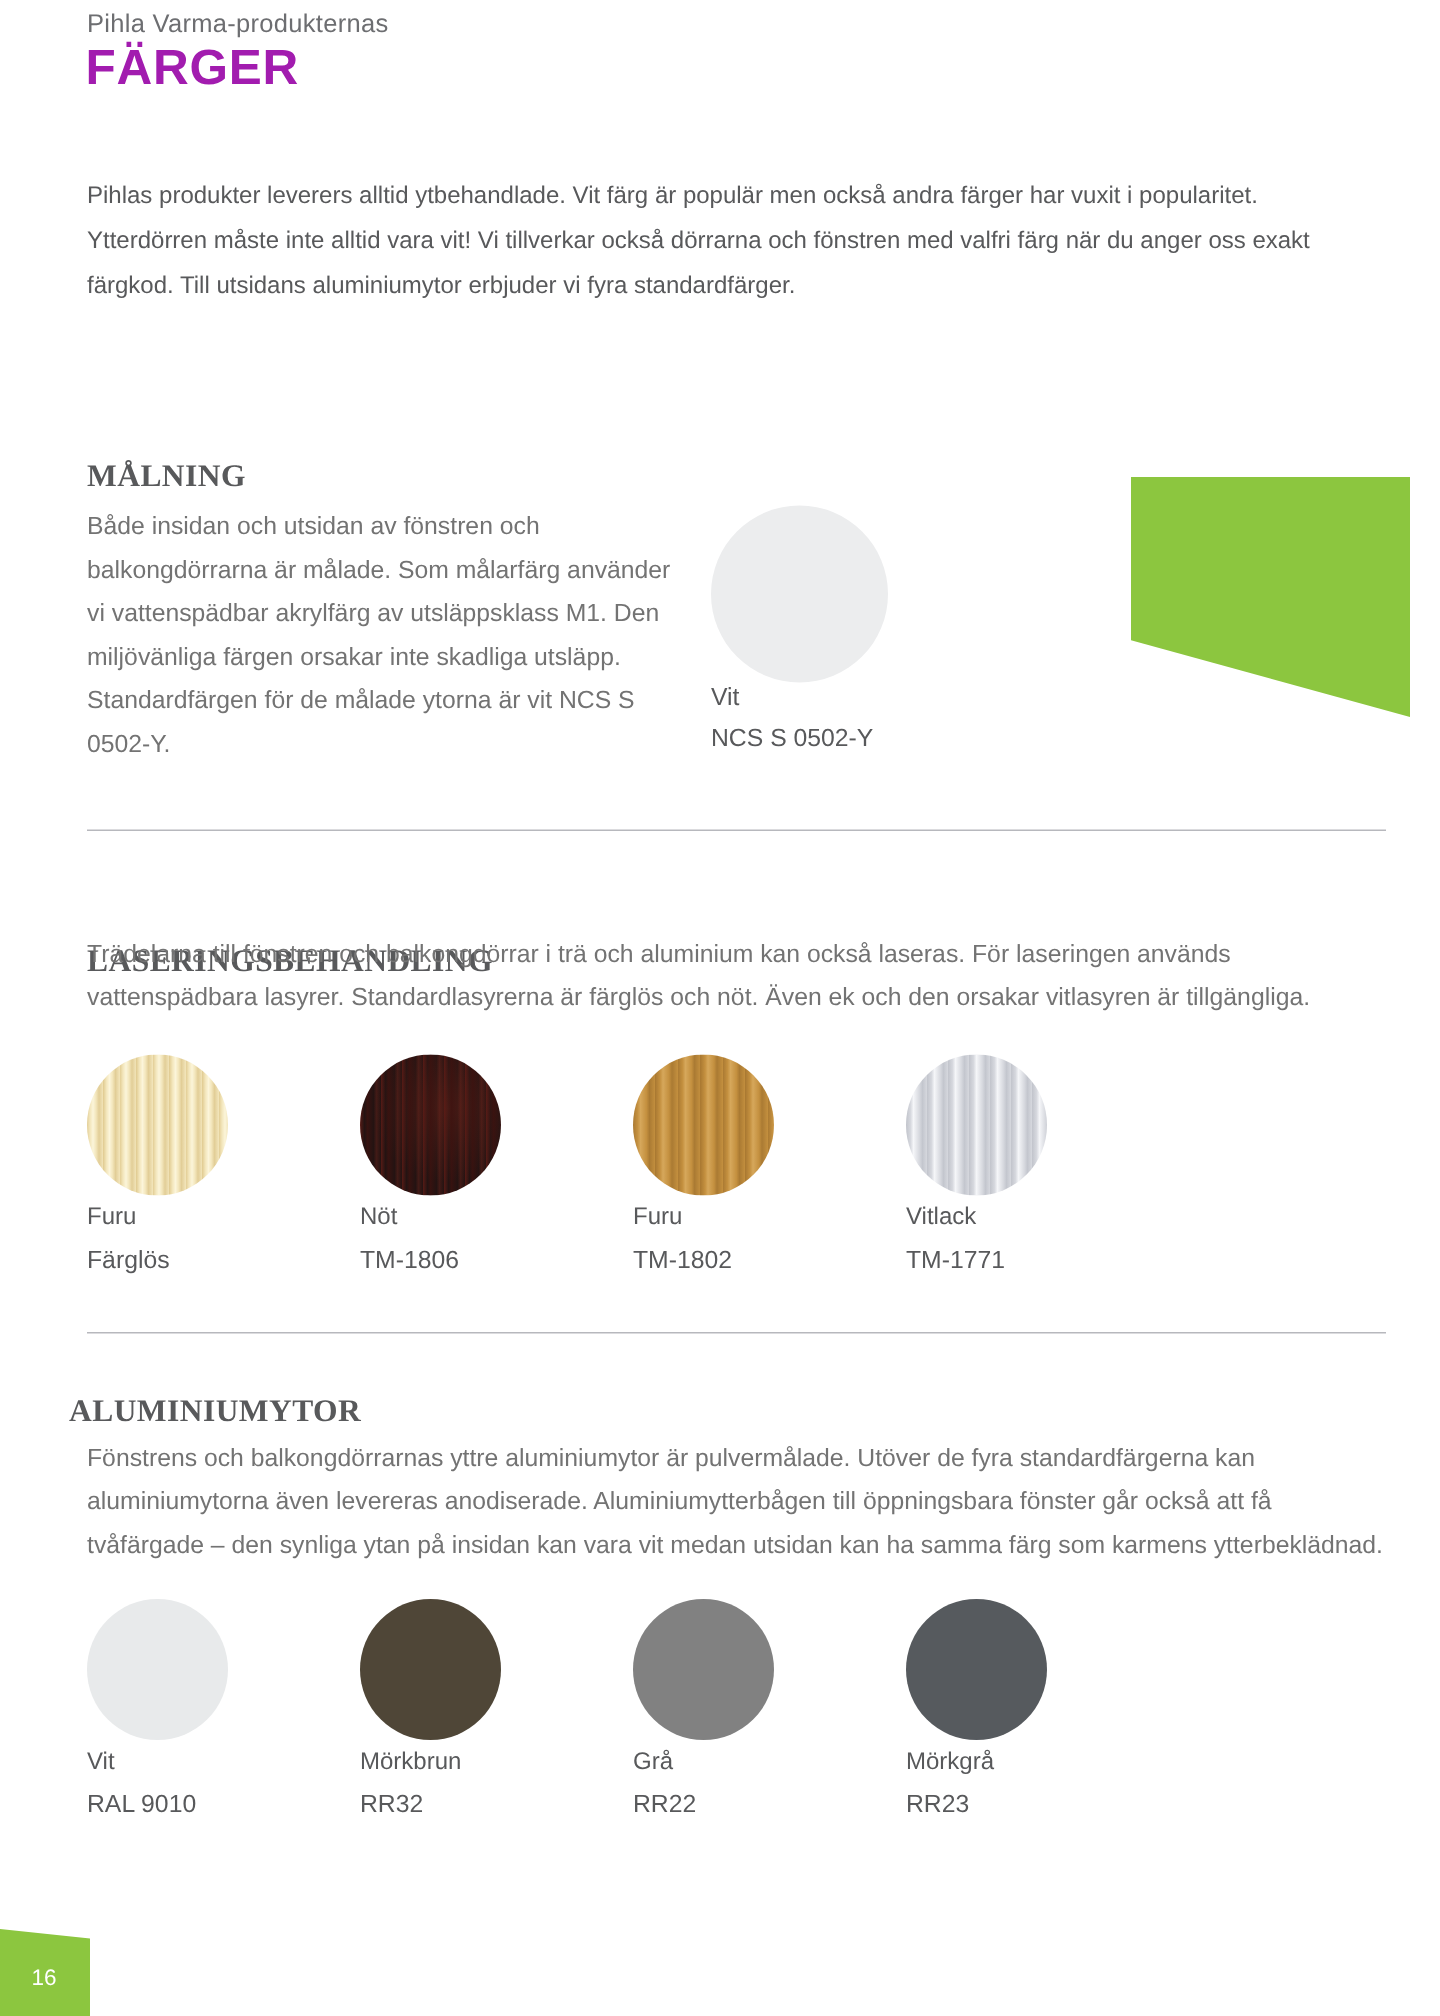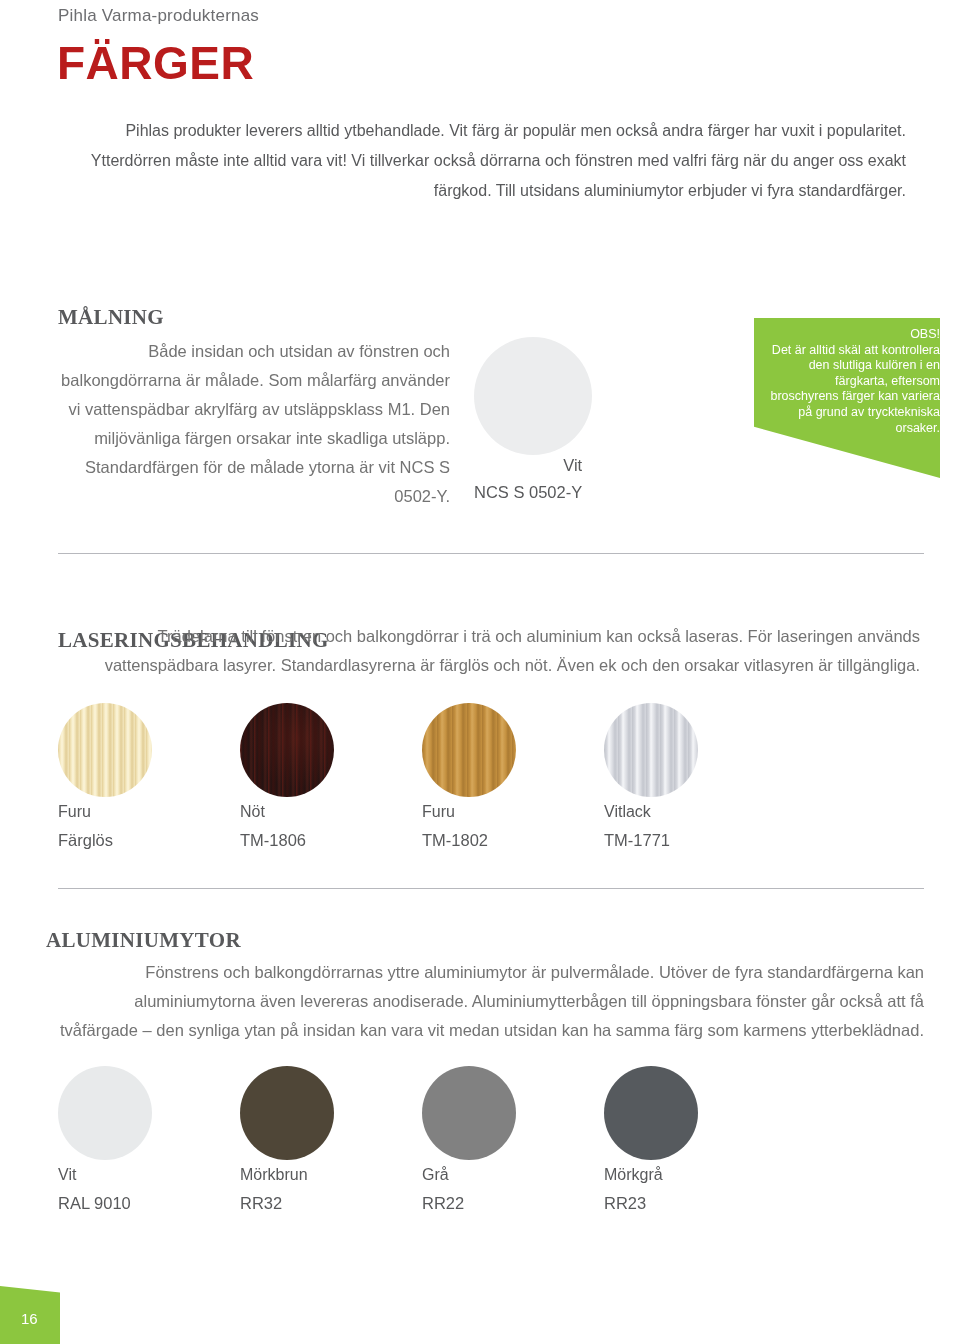--- a/index.html
+++ b/index.html
@@ -15,39 +15,38 @@
     font-family: "Liberation Sans", sans-serif;
     color: #58595b;
     -webkit-font-smoothing: antialiased;
   }
 
   .page {
     position: absolute;
     left: 0; top: 0;
     width: 960px;
     height: 1344px;
-    text-align: right;
   }
 
   
   .eyebrow {
     position: absolute;
     left: 58px;
     top: 6px;
     font-size: 17px;
     color: #6d6e71;
     letter-spacing: 0.2px;
   }
   .page-title {
     position: absolute;
     left: 57px;
-    top: 40px;
-    font-size: 46px;
+    top: 28px;
+    font-size: 33px;
     font-weight: bold;
-    color: #b91c1c;
+    color: #a21caf;
     letter-spacing: 0.5px;
     line-height: 1;
   }
 
   .intro {
     position: absolute;
     left: 58px;
     top: 116px;
     width: 848px;
     font-size: 16px;
@@ -234,24 +233,20 @@
   <div class="sec-head" id="malning-head">MÅLNING</div>
   <div class="body-text" id="malning-text">Både insidan och utsidan av fönstren och balkongdörrarna är målade. Som målarfärg använder vi vattenspädbar akrylfärg av utsläppsklass M1. Den miljövänliga färgen orsakar inte skadliga utsläpp. Standardfärgen för de målade ytorna är vit NCS S 0502-Y.</div>
 
   <div class="circle" id="vit-circle" style="background: rgb(236, 237, 238);"></div>
   <div class="swatch-caption" id="vit-caption">
     <div>Vit</div>
     <div>NCS S 0502-Y</div>
   </div>
 
   <div class="obs-box" style="background: rgb(140, 198, 63);"></div>
-  <div class="obs-text">
-    <div>OBS!</div>
-    <div>Det är alltid skäl att kontrollera den slutliga kulören i en färgkarta, eftersom broschyrens färger kan variera på grund av trycktekniska orsaker.</div>
-  </div>
 
   <div class="divider" id="divider-1"></div>
 
   <div class="sec-head" id="lasering-head">LASERINGSBEHANDLING</div>
   <div class="body-text" id="lasering-text">Trädelarna till fönstren och balkongdörrar i trä och aluminium kan också laseras. För laseringen används vattenspädbara lasyrer. Standardlasyrerna är färglös och nöt. Även ek och den orsakar vitlasyren är tillgängliga.</div>
 
   <div class="swatch-row" id="wood-row">
     <div class="swatch-cell" style="left:58px">
       <div class="circle grain grain-pine"></div>
       <div class="swatch-name">Furu</div>

